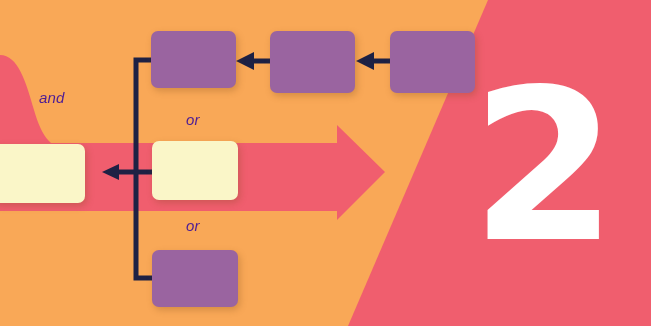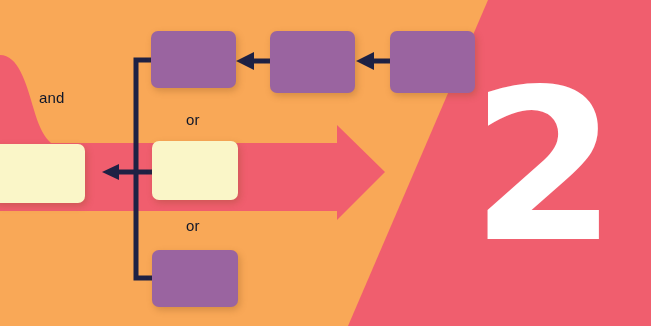--- a/index.html
+++ b/index.html
@@ -26,25 +26,26 @@
   .node {
     position: absolute;
     border-radius: 7px;
     box-shadow: 2px 3px 7px rgba(120, 70, 20, 0.28);
   }
   .node-purple { background: #9A64A0; }
   .node-cream  { background: #FAF6C8; }
 
   .conn-label {
     position: absolute;
-    color: #0f172a;
+    color: #4c1d95;
     font-size: 15px;
     line-height: 17px;
     letter-spacing: 0.2px;
     white-space: nowrap;
+    font-style: italic;
   }
 
   #big-number {
     position: absolute;
     left: 462px;
     top: 62px;
     width: 160px;
     text-align: center;
     color: #FFFFFF;
     font-family: "DejaVu Sans", sans-serif;

